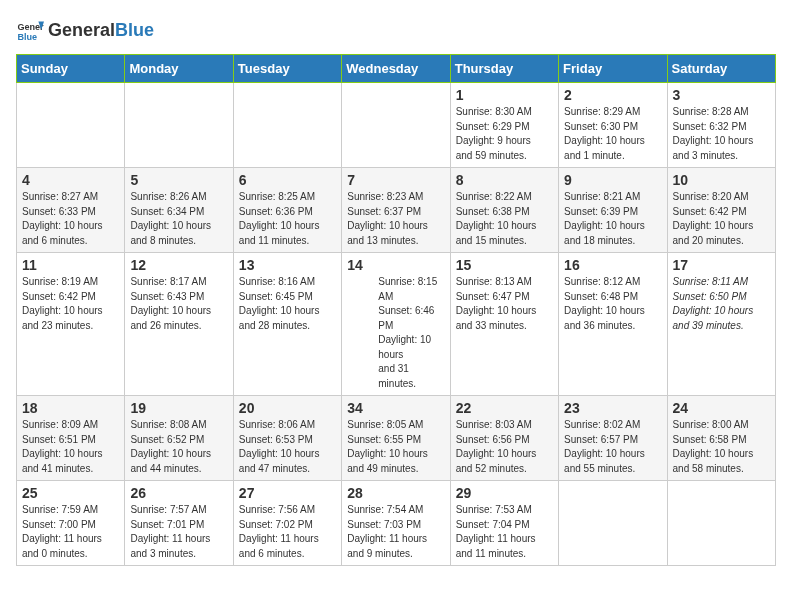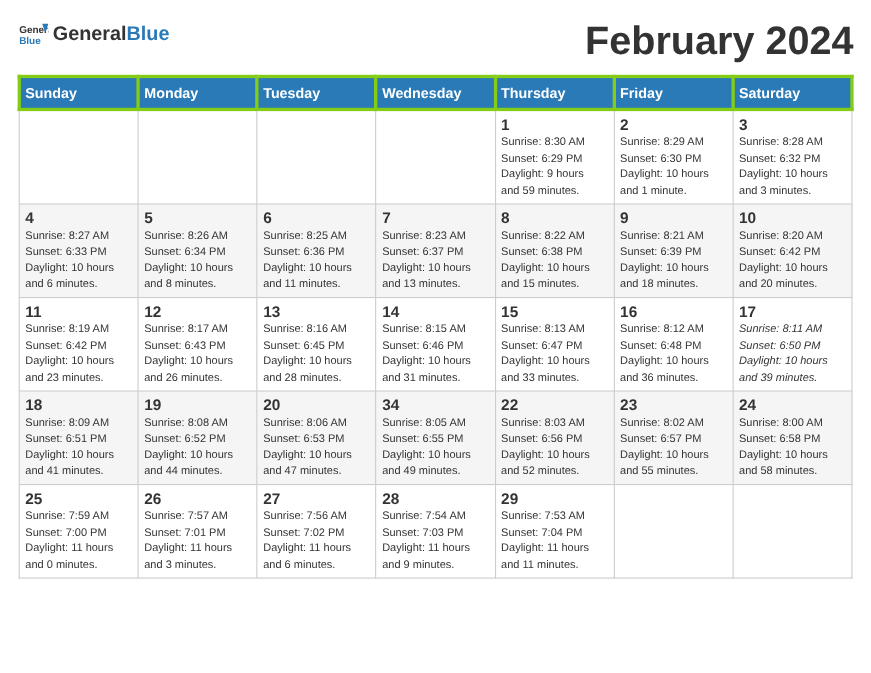--- a/index.html
+++ b/index.html
@@ -52,21 +52,21 @@
       border-collapse: collapse;
       table-layout: fixed;
     }
     thead tr th {
       background-color: #2a7ab8;
       color: white;
       font-size: 13px;
       font-weight: bold;
       padding: 6px 4px;
       text-align: left;
-      border: 3px solid #84cc16;
+      border: 1px solid #84cc16;
     }
     tbody tr td {
       vertical-align: top;
       border: 1px solid #ccc;
       padding: 4px 5px;
       font-size: 10.5px;
       color: #333;
       height: 85px;
       background: #fff;
     }
@@ -99,21 +99,20 @@
       <polygon points="32,8 40,8 36,20" fill="#2a7ab8"></polygon>
     </svg>
     <div>
       <div style="display:flex; align-items:baseline; gap:0;">
         <span class="logo-text-general">General</span>
           <span class="logo-text-blue">Blue</span>
       </div>
     </div>
   </div>
   <div class="title-area">
-    <div class="month-title">February 2024</div>
   </div>
 </div>
 
 <table>
   <thead>
     <tr>
     <th>Sunday</th>
         <th>Monday</th>
         <th>Tuesday</th>
         <th>Wednesday</th>
@@ -218,21 +217,21 @@
         </td>
         <td>
           <span class="day-num">13</span>
           <div class="day-info" style="white-space: pre-line;">Sunrise: 8:16 AM
 Sunset: 6:45 PM
 Daylight: 10 hours
 and 28 minutes.</div>
         </td>
         <td>
           <span class="day-num">14</span>
-          <div class="day-info" style="white-space: pre-line;">Sunrise: 8:15 AM
+          <div class="day-info" style="white-space: pre-line; margin-left: 31px;">Sunrise: 8:15 AM
 Sunset: 6:46 PM
 Daylight: 10 hours
 and 31 minutes.</div>
         </td>
         <td>
           <span class="day-num">15</span>
           <div class="day-info" style="white-space: pre-line;">Sunrise: 8:13 AM
 Sunset: 6:47 PM
 Daylight: 10 hours
 and 33 minutes.</div>

